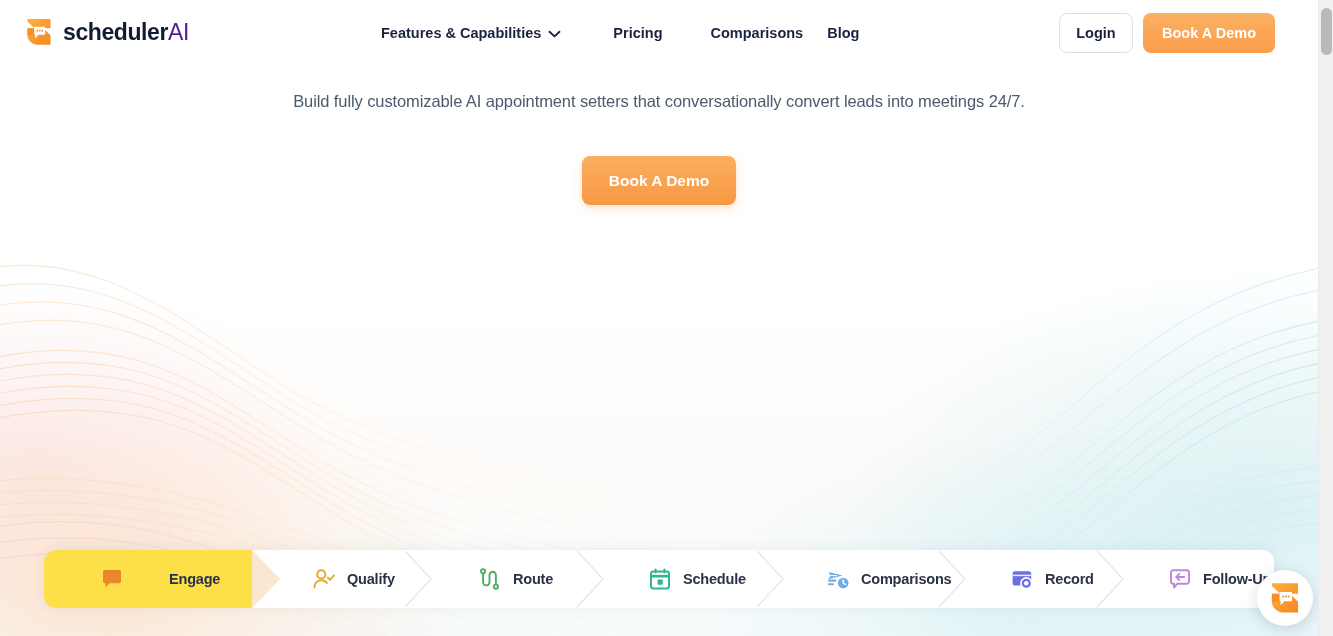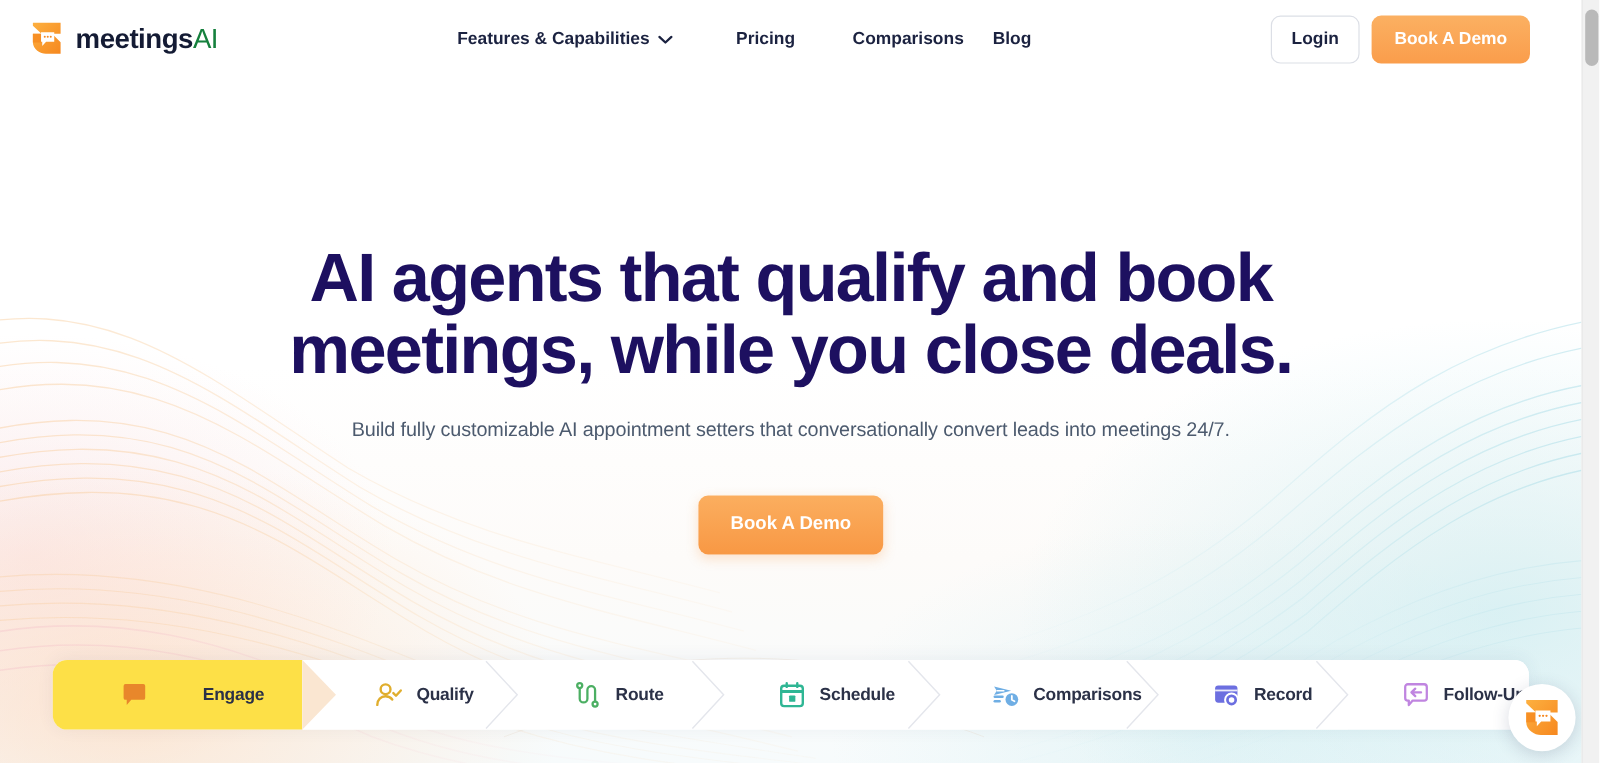--- a/index.html
+++ b/index.html
@@ -48,21 +48,21 @@
     left: 24px; top: 17px;
     display: flex; align-items: center; gap: 9px;
     cursor: pointer;
   }
   .logo-mark { width: 30px; height: 30px; display: block; }
   .logo-text {
     font-size: 23px; font-weight: 700;
     color: #141b34; letter-spacing: -0.4px;
     white-space: nowrap;
   }
-  .logo-text .ai { font-weight: 400; color: #15803d; }
+  .logo-text .ai { font-weight: 400; color: #4c1d95; }
 
   .nav {
     position: absolute;
     left: 381px; top: 0; height: 66px;
     display: flex; align-items: center;
     gap: 0;
   }
   .nav-item {
     font-size: 14.5px; font-weight: 600;
     color: #1b2240;
@@ -332,21 +332,21 @@
             </linearGradient>
           </defs>
           <path d="M15.6 2 L26.5 2 L26.5 11.2 L19.4 11.2 L26.5 18.2 L26.5 27.8 L14.2 27.8 C9.6 27.8 3.4 24.2 3.4 18.2 L3.4 11.2 L10.6 11.2 L3.4 4.4 L3.4 2 Z" fill="url(#lg1)"></path>
           <path d="M3.4 11.2 L10.6 11.2 L10.6 18.4 L3.4 18.4 Z" fill="#F6881F" opacity="0.75"></path>
           <path d="M10.2 9.8 L21.2 9.8 L21.2 17.8 L14.4 17.8 L11.2 21.4 L11.2 17.8 L10.2 17.8 Z" fill="#ffffff"></path>
           <circle cx="13.3" cy="13.7" r="0.85" fill="#F6881F"></circle>
           <circle cx="15.8" cy="13.7" r="0.85" fill="#F6881F"></circle>
           <circle cx="18.3" cy="13.7" r="0.85" fill="#F6881F"></circle>
         </svg>
       </span>
-      <span class="logo-text"><span>meetings</span><span class="ai">AI</span></span>
+      <span class="logo-text"><span>scheduler</span><span class="ai">AI</span></span>
     </div>
 
     <nav class="nav">
       <div class="nav-item nav-gap-1">
         <span>Features &amp; Capabilities</span>
         <span class="chev">
           <svg width="13" height="8" viewBox="0 0 13 8">
               <path d="M1.5 1.8 L6.5 6.4 L11.5 1.8" fill="none" stroke="#1b2240" stroke-width="1.9" stroke-linecap="round" stroke-linejoin="round"></path>
             </svg>
         </span>
@@ -362,21 +362,20 @@
       </div>
     </nav>
 
     <div class="header-actions">
       <button class="btn-login">Login</button>
       <button class="btn-demo-top">Book A Demo</button>
     </div>
   </div>
 
   <div class="hero">
-    <h1 class="headline">AI agents that qualify and book meetings, while you close deals.</h1>
     <p class="subhead">Build fully customizable AI appointment setters that conversationally convert leads into meetings 24/7.</p>
     <div class="cta-wrap">
       <button class="btn-demo-hero">Book A Demo</button>
     </div>
   </div>
 
   <div class="steps">
 
     <div class="step step-1 active">
       <span class="step-icon">

